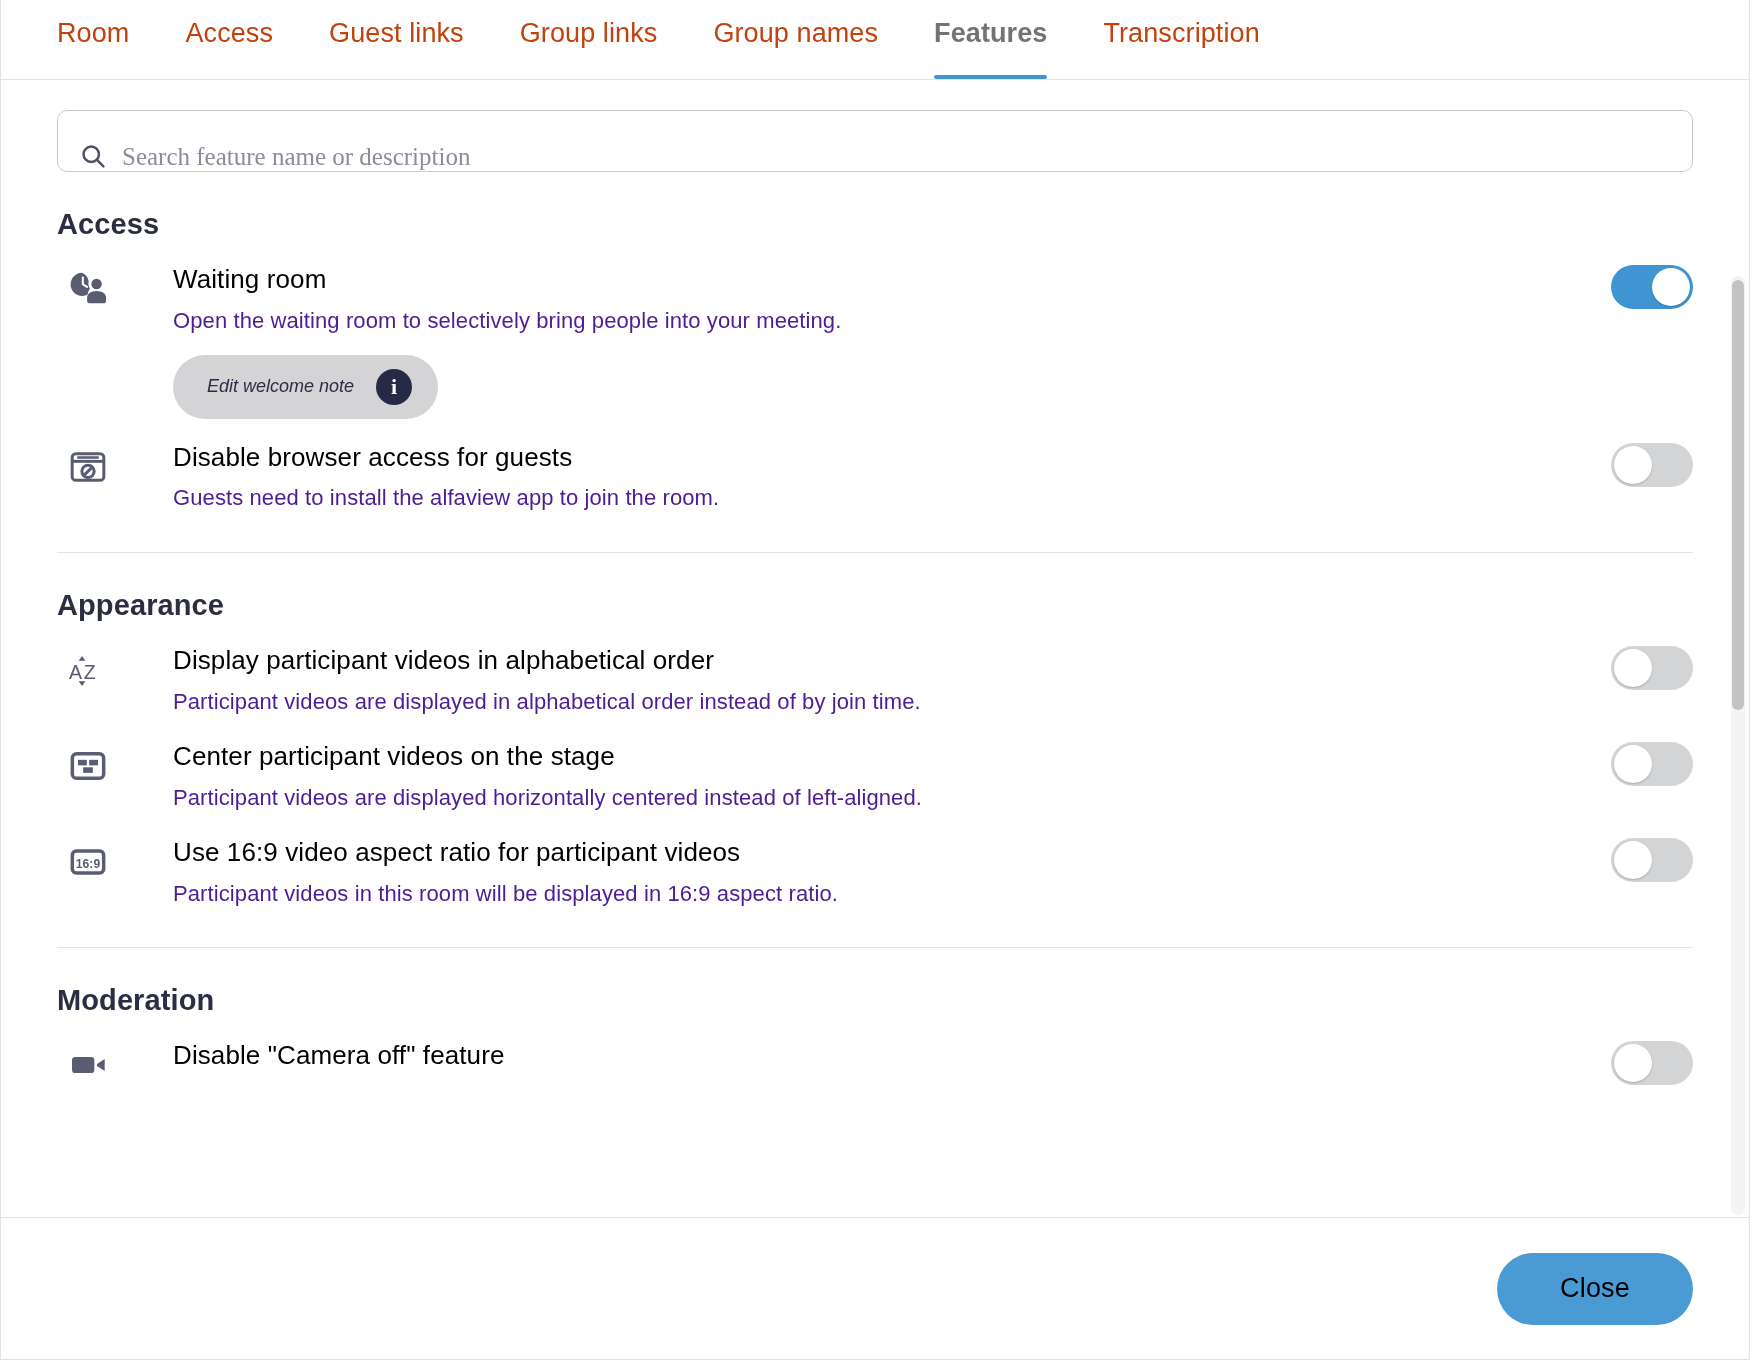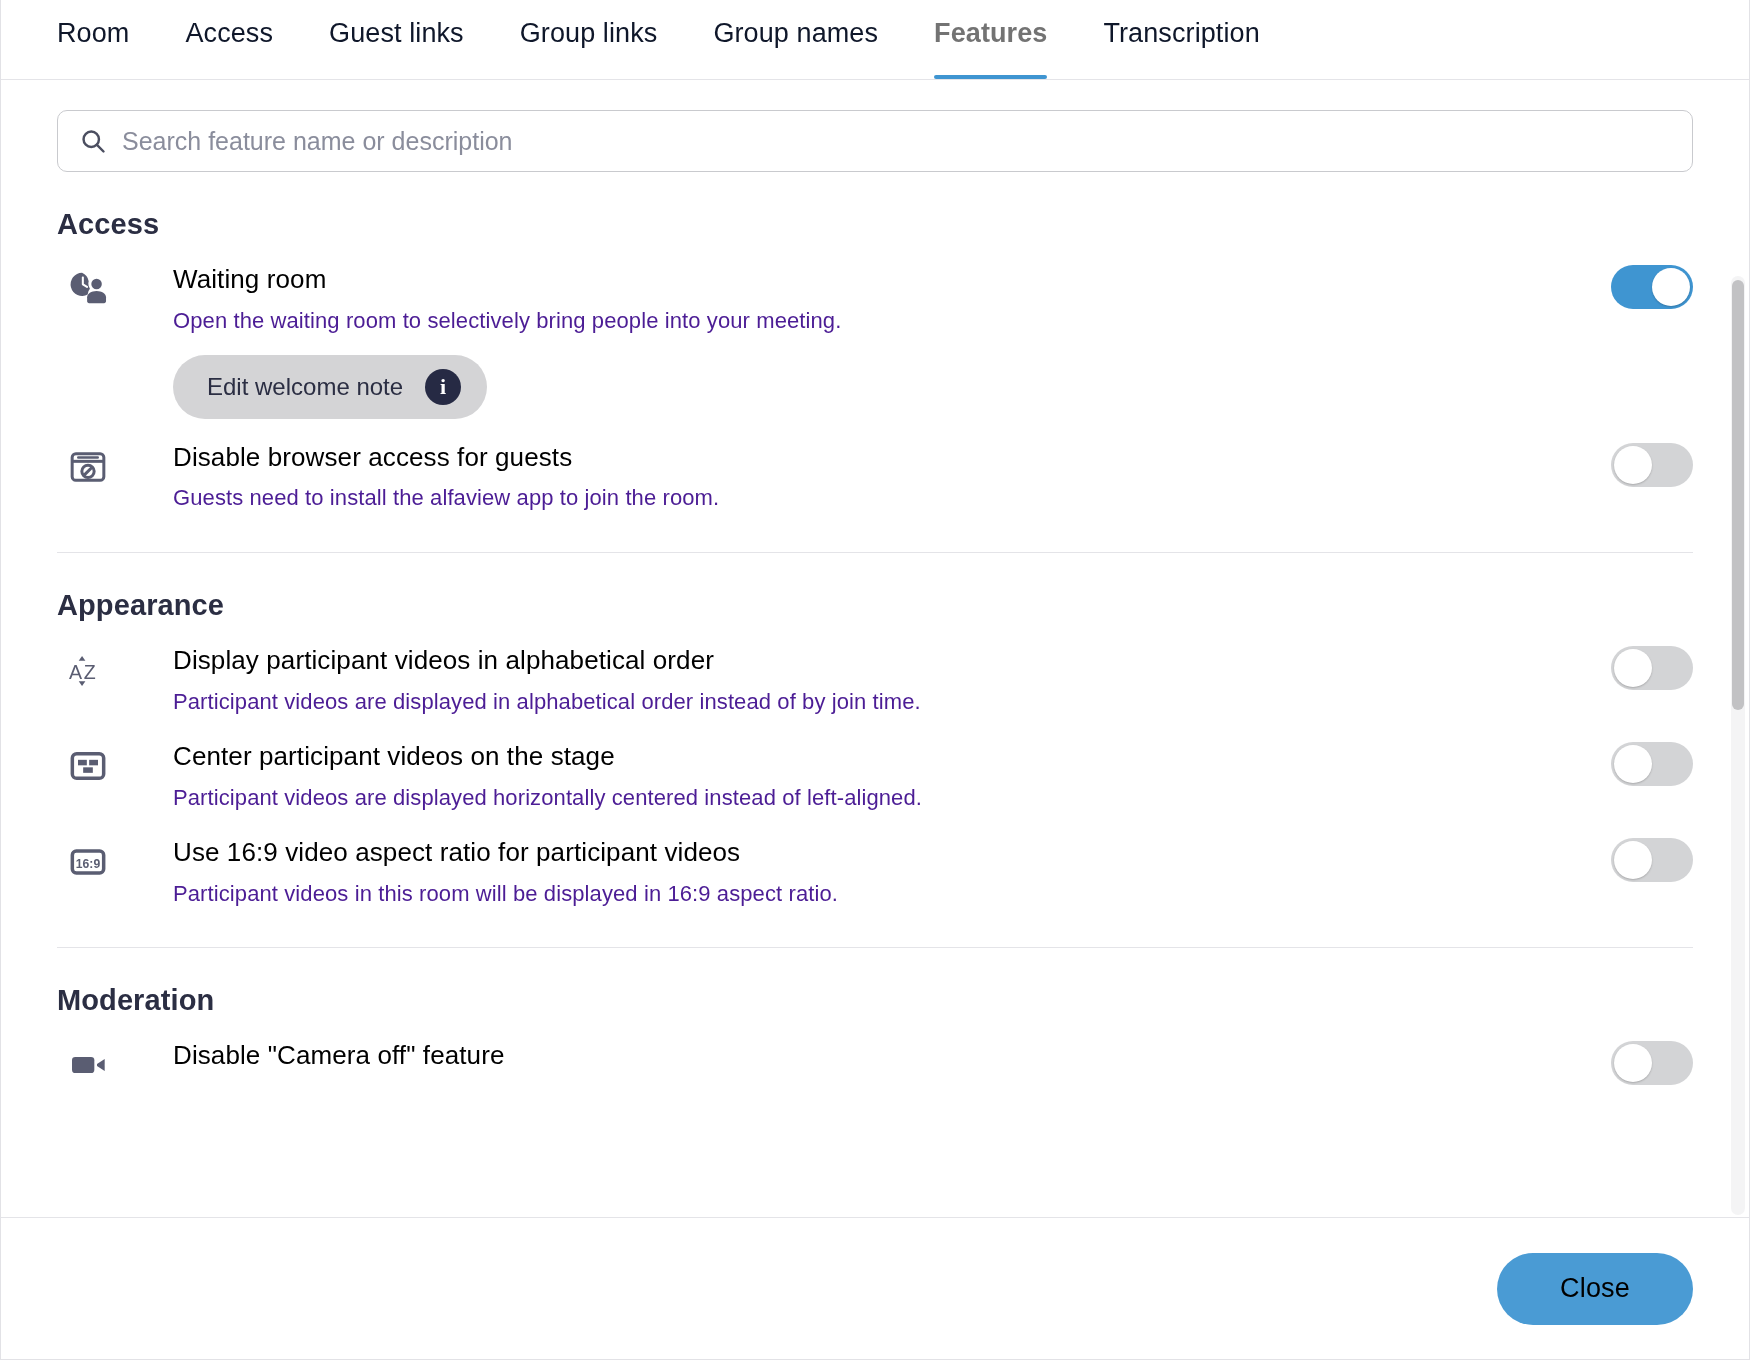--- a/index.html
+++ b/index.html
@@ -35,21 +35,21 @@
     background: #ffffff;
   }
   .tab {
     position: relative;
     height: 79px;
     display: flex;
     align-items: center;
     padding: 0 0 0 0;
     margin-right: 56px;
     font-size: 27px;
-    color: #0f172a;
+    color: #c2410c;
     letter-spacing: .1px;
     cursor: pointer;
     white-space: nowrap;
     background: none;
     border: none;
     font-family: inherit;
     padding-bottom: 12px;
   }
   .tab.active {
     color: #737373;
@@ -72,26 +72,27 @@
     flex: 1 1 auto;
     overflow: hidden;
     background: #ffffff;
   }
 
   .searchwrap {
     padding: 30px 56px 0 56px;
   }
   .searchbox {
     display: flex;
-    align-items: center;
+    align-items: flex-end;
     height: 62px;
     border: 1px solid #c9cace;
     border-radius: 10px;
     padding: 0 20px;
     background: #fff;
+    font-family: Liberation Serif, serif;
   }
   .searchbox .sicon {
     width: 30px;
     height: 30px;
     margin-right: 14px;
     flex: 0 0 30px;
     display: flex;
     align-items: center;
     justify-content: center;
   }
@@ -160,22 +161,23 @@
     gap: 22px;
     background: #d4d4d6;
     border: none;
     border-radius: 999px;
     padding: 14px 26px 14px 34px;
     margin-top: 18px;
     cursor: pointer;
     font-family: inherit;
   }
   .pill-btn .plabel {
-    font-size: 24px;
+    font-size: 18px;
     color: #2b2e43;
+    font-style: italic;
   }
   .info-badge {
     width: 36px;
     height: 36px;
     border-radius: 50%;
     background: #262a44;
     color: #ffffff;
     display: flex;
     align-items: center;
     justify-content: center;

